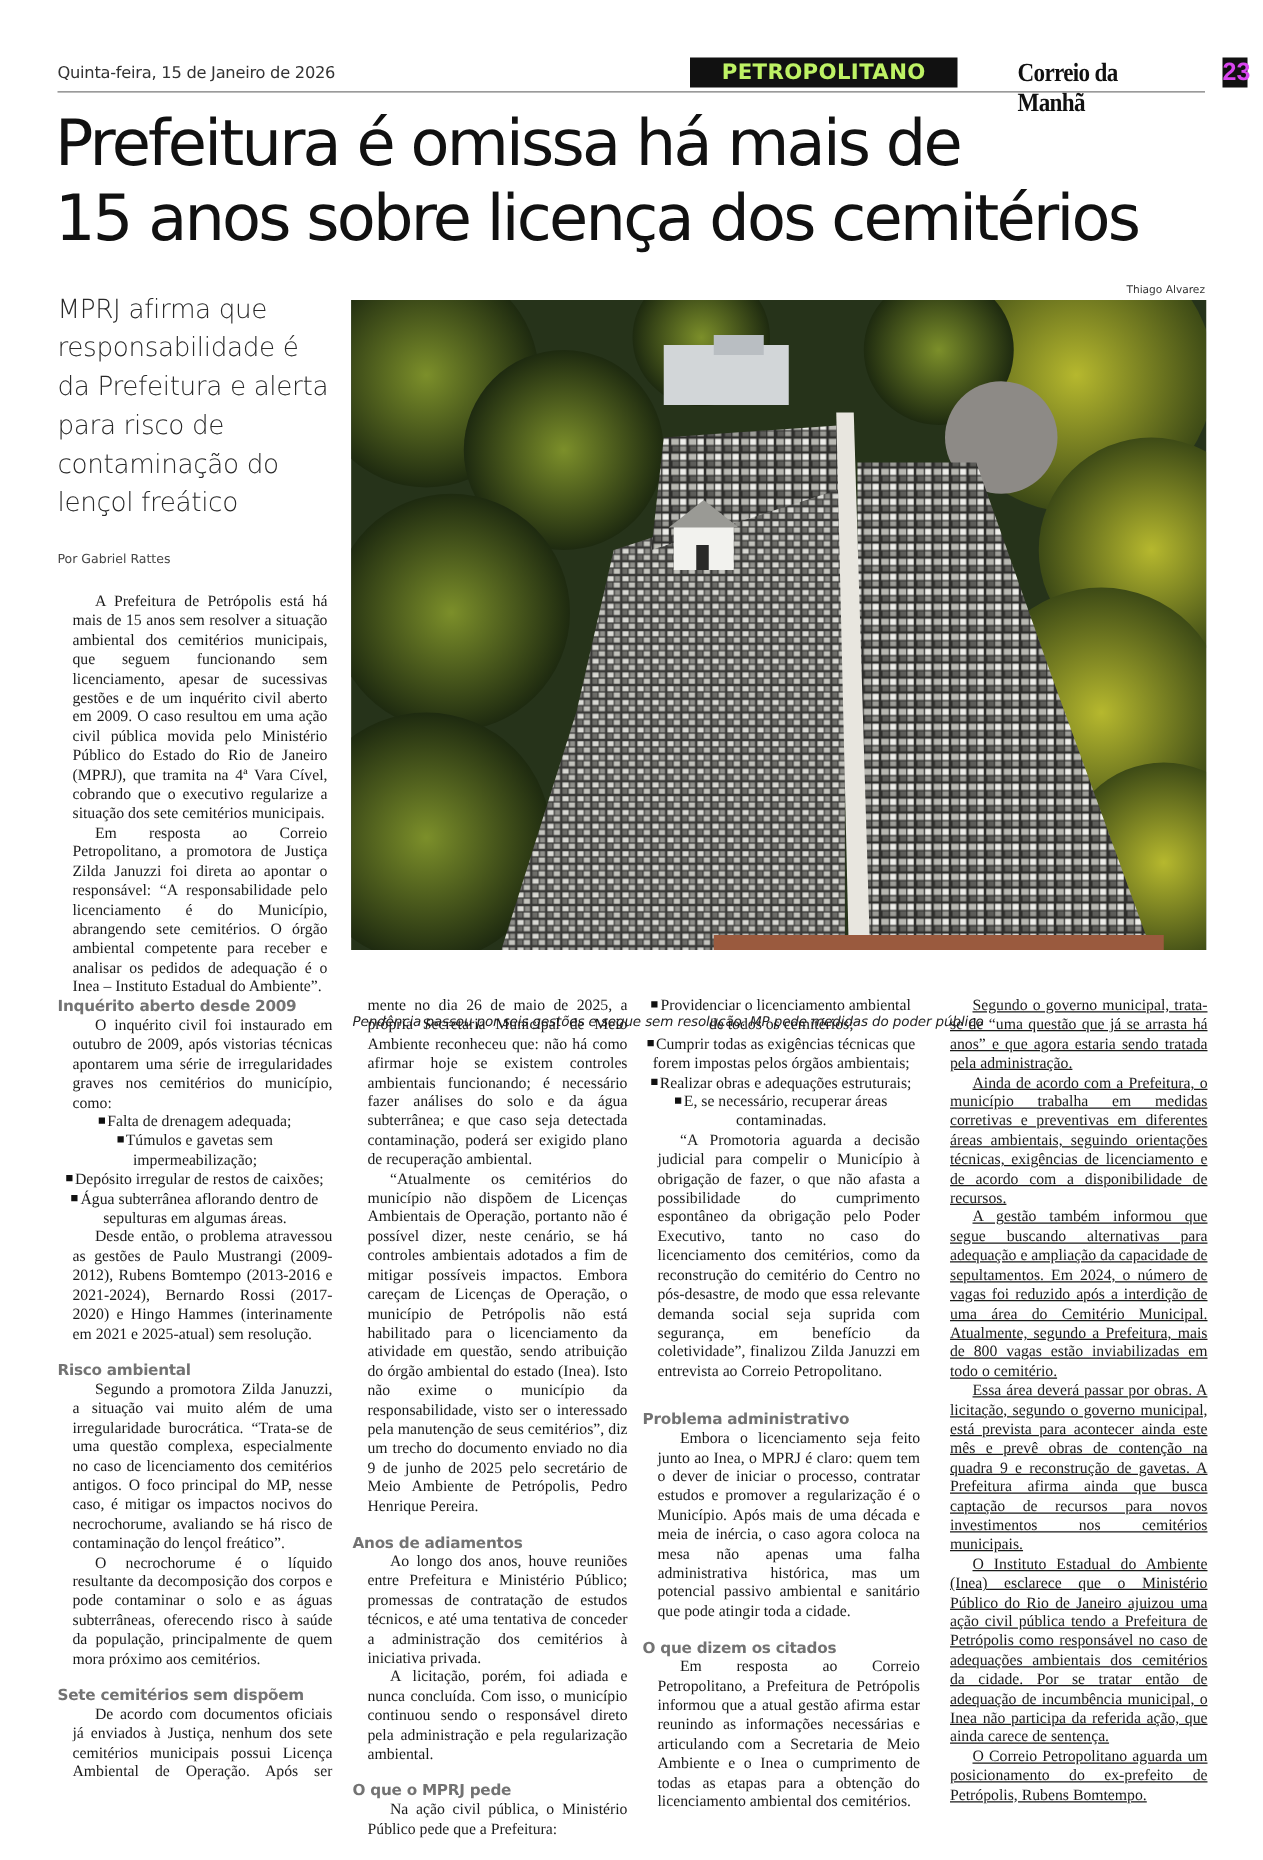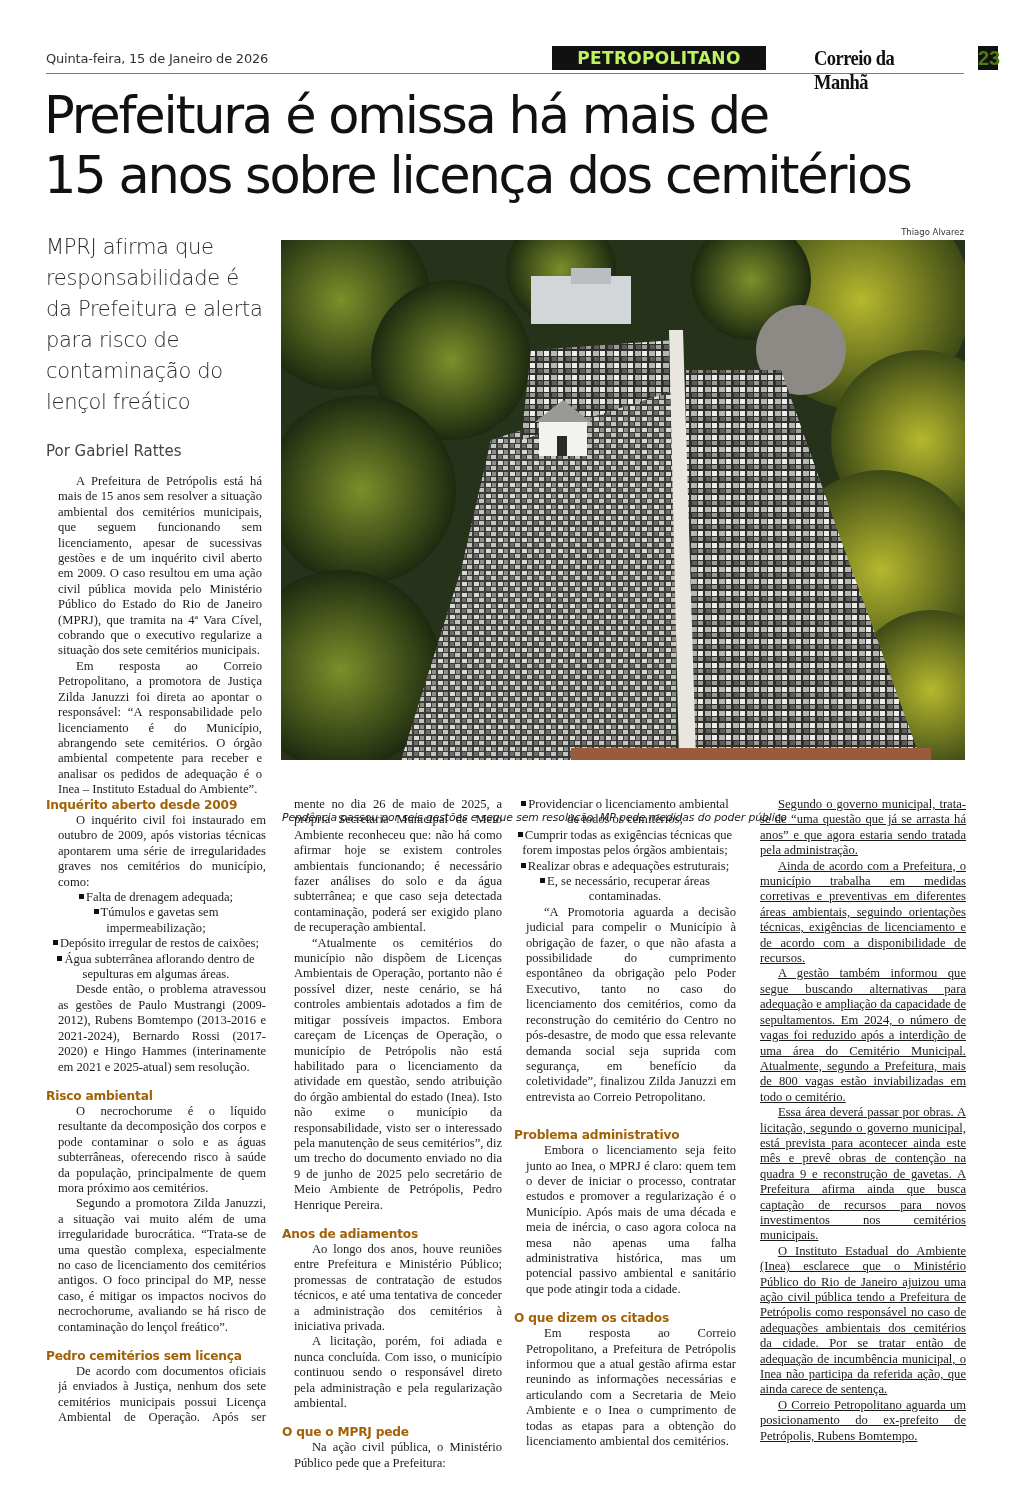--- a/index.html
+++ b/index.html
@@ -5,39 +5,39 @@
   * { margin: 0; padding: 0; box-sizing: border-box; }
   html, body { width: 1010px; height: 1488px; background: #ffffff; overflow: hidden; }
   body { position: relative; font-family: "Liberation Serif", serif; color: #1a1a1a; }
 
   
   .header { position: absolute; left: 46px; top: 46px; width: 918px; height: 28px; }
   .header .rule { position: absolute; left: 0; right: 0; bottom: 0; height: 1px; background: #7a7a7a; }
   .header .date { position: absolute; left: 0; top: 5px; font-family: "DejaVu Sans", sans-serif; font-size: 13px; color: #333; letter-spacing: -0.2px; }
   .header .section { position: absolute; left: 506px; top: 0; width: 214px; height: 24px; background: #111; color: #bef264; font-family: "DejaVu Sans", sans-serif; font-size: 17px; font-weight: bold; text-align: center; line-height: 24px; letter-spacing: 0.3px; }
   .header .brand { position: absolute; left: 768px; top: 0; font-family: "Liberation Serif", serif; font-size: 21px; font-weight: bold; color: #111; letter-spacing: -0.6px; line-height: 24px; transform: scaleX(0.88); transform-origin: left center; }
-  .header .page-num { position: absolute; left: 932px; top: 0; width: 20px; height: 24px; background: #111; color: #4d7c0f; font-family: "Liberation Sans", sans-serif; font-weight: bold; font-size: 20px; line-height: 24px; text-align: right; }
+  .header .page-num { position: absolute; left: 932px; top: 0; width: 20px; height: 24px; background: #111; color: #d946ef; font-family: "Liberation Sans", sans-serif; font-weight: bold; font-size: 20px; line-height: 24px; text-align: right; }
 
   
   .headline { position: absolute; left: 44px; top: 86px; width: 930px; font-family: "DejaVu Sans", sans-serif; font-size: 51px; line-height: 60px; font-weight: normal; color: #111; letter-spacing: -2.2px; }
 
   
   .subhead { position: absolute; left: 46px; top: 232px; width: 220px; font-family: "DejaVu Sans", sans-serif; font-size: 21px; line-height: 31px; color: #2a2a2a; font-weight: 300; letter-spacing: -0.3px; }
-  .byline { position: absolute; left: 46px; top: 442px; font-family: "DejaVu Sans", sans-serif; font-size: 15px; color: #444; }
+  .byline { position: absolute; left: 46px; top: 442px; font-family: "DejaVu Sans", sans-serif; font-size: 10px; color: #444; }
 
   
   .photo-credit { position: absolute; left: 860px; top: 227px; width: 104px; text-align: right; font-family: "DejaVu Sans", sans-serif; font-size: 8.5px; color: #333; }
   .photo { position: absolute; left: 281px; top: 240px; width: 684px; height: 520px; overflow: hidden; background: #2f3b1e; }
   .caption { position: absolute; left: 282px; top: 811px; width: 690px; font-family: "DejaVu Sans", sans-serif; font-style: italic; font-size: 10.8px; color: #222; letter-spacing: -0.1px; }
 
   
   .col { position: absolute; font-family: "Liberation Serif", serif; font-size: 12.6px; line-height: 15.4px; color: #1b1b1b; text-align: justify; hyphens: auto; }
   .col p { text-indent: 18px; margin-left: 12px; }
   .col p.noindent { text-indent: 0; }
-  .col h3 { font-family: "DejaVu Sans", sans-serif; font-weight: bold; font-size: 12.2px; line-height: 16px; color: #a16207; margin-top: 0; letter-spacing: -0.2px; }
+  .col h3 { font-family: "DejaVu Sans", sans-serif; font-weight: bold; font-size: 12.2px; line-height: 16px; color: #737373; margin-top: 0; letter-spacing: -0.2px; }
   .col h3.gap { margin-top: 13px; }
   .col ul { list-style: none; }
   .col li { text-align: center; }
   .col li .bullet { display: inline-block; width: 5px; height: 5px; background: #111; margin-right: 2px; vertical-align: 2px; }
 
   .c1-top { left: 46px; top: 474px; width: 216px; }
   .c1 { left: 46px; top: 797px; width: 220px; }
   .c2 { left: 282px; top: 797px; width: 220px; }
   .c3 { left: 514px; top: 797px; width: 222px; }
   .c4 { left: 748px; top: 797px; width: 218px; text-decoration: underline; }
@@ -130,24 +130,24 @@
   <p>O inquérito civil foi instaurado em outubro de 2009, após vistorias técnicas apontarem uma série de irregularidades graves nos cemitérios do município, como:</p>
   <ul>
     <li><span class="bullet"></span><span>Falta de drenagem adequada;</span></li>
     <li><span class="bullet"></span><span>Túmulos e gavetas sem impermeabilização;</span></li>
     <li><span class="bullet"></span><span>Depósito irregular de restos de caixões;</span></li>
     <li><span class="bullet"></span><span>Água subterrânea aflorando dentro de sepulturas em algumas áreas.</span></li>
   </ul>
   <p>Desde então, o problema atravessou as gestões de Paulo Mustrangi (2009-2012), Rubens Bomtempo (2013-2016 e 2021-2024), Bernardo Rossi (2017-2020) e Hingo Hammes (interinamente em 2021 e 2025-atual) sem resolução.</p>
 
   <h3 class="gap">Risco ambiental</h3>
+  <p>Segundo a promotora Zilda Januzzi, a situação vai muito além de uma irregularidade burocrática. “Trata-se de uma questão complexa, especialmente no caso de licenciamento dos cemitérios antigos. O foco principal do MP, nesse caso, é mitigar os impactos nocivos do necrochorume, avaliando se há risco de contaminação do lençol freático”.</p>
   <p>O necrochorume é o líquido resultante da decomposição dos corpos e pode contaminar o solo e as águas subterrâneas, oferecendo risco à saúde da população, principalmente de quem mora próximo aos cemitérios.</p>
-  <p>Segundo a promotora Zilda Januzzi, a situação vai muito além de uma irregularidade burocrática. “Trata-se de uma questão complexa, especialmente no caso de licenciamento dos cemitérios antigos. O foco principal do MP, nesse caso, é mitigar os impactos nocivos do necrochorume, avaliando se há risco de contaminação do lençol freático”.</p>
 
-  <h3 class="gap">Pedro cemitérios sem licença</h3>
+  <h3 class="gap">Sete cemitérios sem dispõem</h3>
   <p style="height:62px;overflow:hidden;">De acordo com documentos oficiais já enviados à Justiça, nenhum dos sete cemitérios municipais possui Licença Ambiental de Operação. Após ser intimada judicialmente no dia 26 de maio de 2025, a própria Secretaria Municipal de Meio Ambiente reconheceu que: não há como afirmar hoje se existem controles ambientais funcionando; é necessário fazer análises do solo e da água subterrânea; e que caso seja detectada contaminação, poderá ser exigido plano de recuperação ambiental.</p>
 </div>
 
 <div class="col c2">
   <p class="noindent">mente no dia 26 de maio de 2025, a própria Secretaria Municipal de Meio Ambiente reconheceu que: não há como afirmar hoje se existem controles ambientais funcionando; é necessário fazer análises do solo e da água subterrânea; e que caso seja detectada contaminação, poderá ser exigido plano de recuperação ambiental.</p>
   <p>“Atualmente os cemitérios do município não dispõem de Licenças Ambientais de Operação, portanto não é possível dizer, neste cenário, se há controles ambientais adotados a fim de mitigar possíveis impactos. Embora careçam de Licenças de Operação, o município de Petrópolis não está habilitado para o licenciamento da atividade em questão, sendo atribuição do órgão ambiental do estado (Inea). Isto não exime o município da responsabilidade, visto ser o interessado pela manutenção de seus cemitérios”, diz um trecho do documento enviado no dia 9 de junho de 2025 pelo secretário de Meio Ambiente de Petrópolis, Pedro Henrique Pereira.</p>
 
   <h3 class="gap">Anos de adiamentos</h3>
   <p>Ao longo dos anos, houve reuniões entre Prefeitura e Ministério Público; promessas de contratação de estudos técnicos, e até uma tentativa de conceder a administração dos cemitérios à iniciativa privada.</p>
   <p>A licitação, porém, foi adiada e nunca concluída. Com isso, o município continuou sendo o responsável direto pela administração e pela regularização ambiental.</p>

